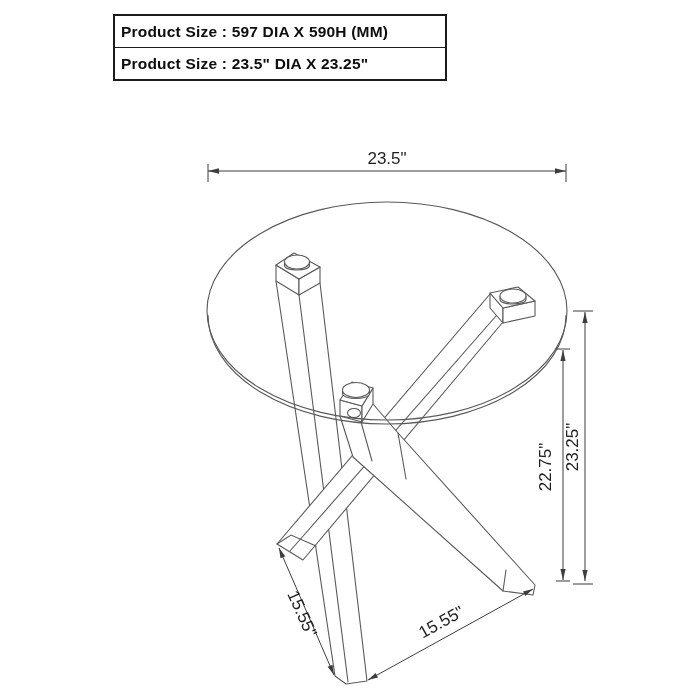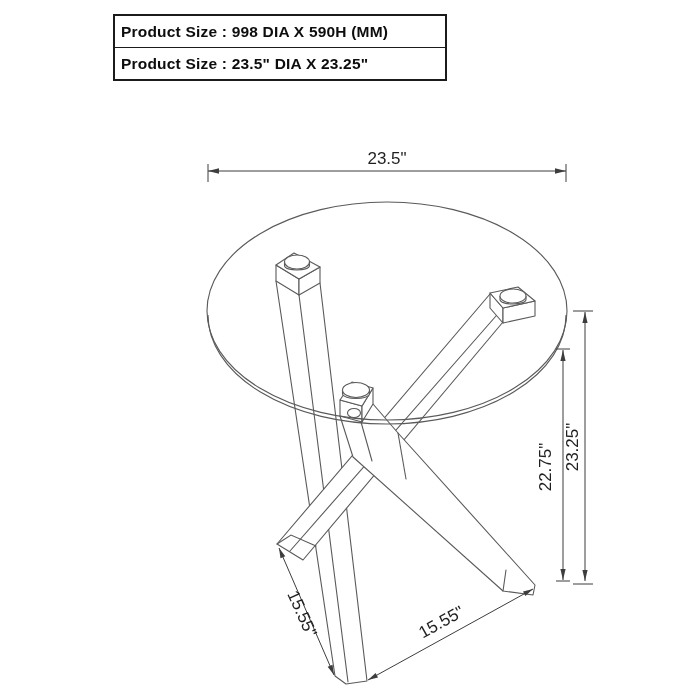--- a/index.html
+++ b/index.html
@@ -109,17 +109,17 @@
 
     <g>
       <line class="dim" x1="368" y1="680" x2="533" y2="589"></line>
       <polygon class="dimhead" points="368,680 378,677.4 375.6,673"></polygon>
       <polygon class="dimhead" points="533,589 525.4,596 523,591.6"></polygon>
       <text class="dimtext" x="444" y="627" text-anchor="middle" transform="rotate(-29 444 627)">15.55"</text>
     </g>
   </svg>
 
   <div id="size-table">
-    <div class="size-row">Product Size : 998 DIA X 590H (MM)</div>
+    <div class="size-row">Product Size : 597 DIA X 590H (MM)</div>
     <div class="size-row">Product Size : 23.5" DIA X 23.25"</div>
   </div>
 
 </div>
 
 </body></html>

